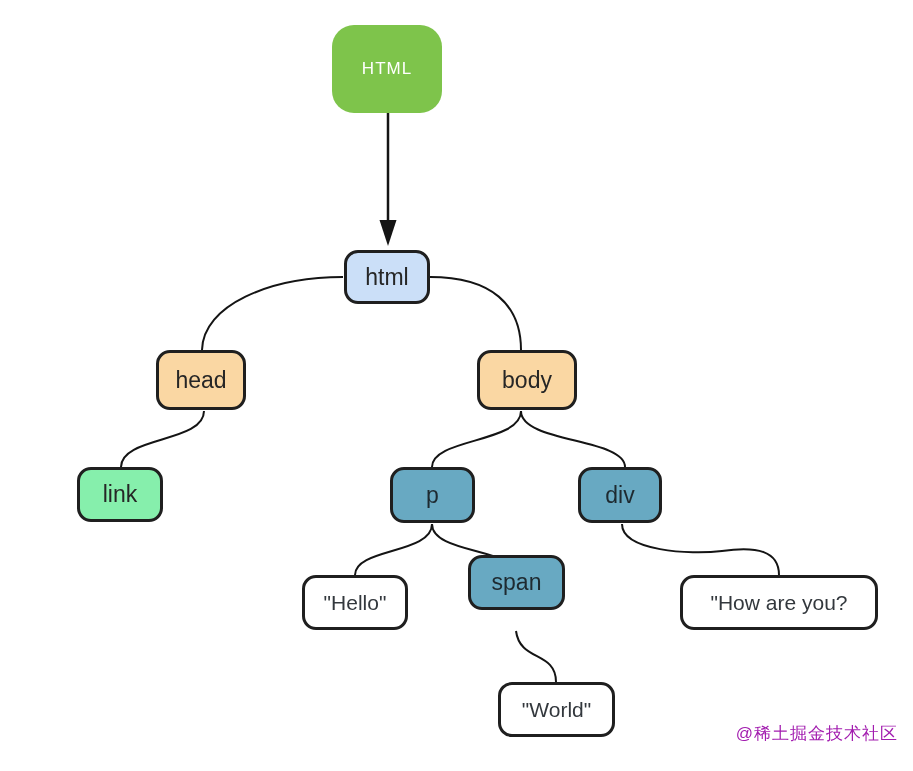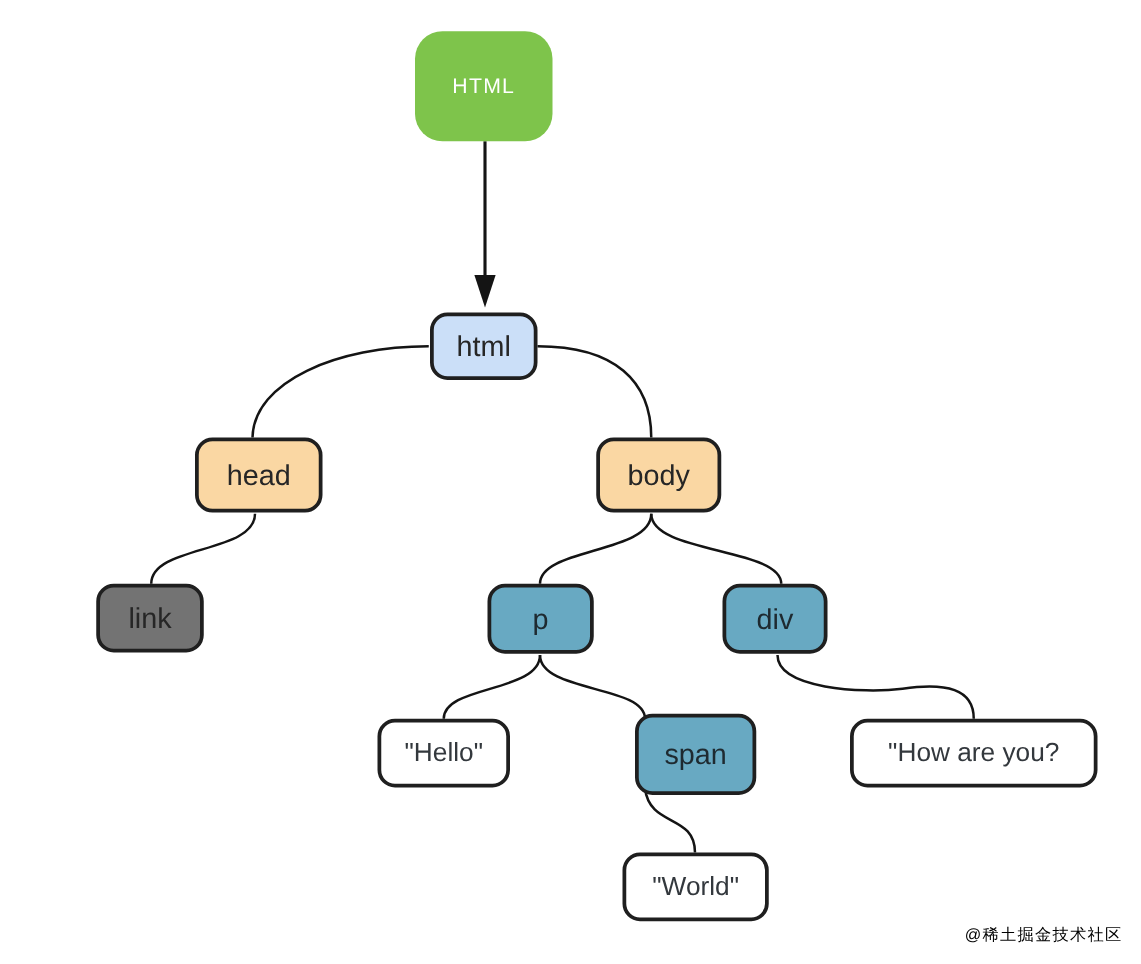--- a/index.html
+++ b/index.html
@@ -23,36 +23,36 @@
     justify-content: center;
     box-sizing: border-box;
     border: 3px solid #1f1f1f;
     border-radius: 14px;
     font-size: 23px;
     color: #262626;
     white-space: nowrap;
   }
   .n-root  { left: 332px; top: 25px;  width: 110px; height: 88px; border: 0; border-radius: 22px; font-size: 17px; letter-spacing: 1px; }
   .n-html  { left: 344px; top: 250px; width: 86px;  height: 54px; }
-  .n-head  { left: 156px; top: 350px; width: 102px;  height: 60px; }
+  .n-head  { left: 156px; top: 350px; width: 90px;  height: 60px; }
   .n-body  { left: 477px; top: 350px; width: 100px;  height: 60px; }
   .n-link  { left: 77px;  top: 467px; width: 86px;  height: 55px; }
   .n-p     { left: 390px; top: 467px; width: 85px;  height: 56px; }
   .n-div   { left: 578px; top: 467px; width: 84px;  height: 56px; }
   .n-hello { left: 302px; top: 575px; width: 106px; height: 55px; font-size: 21px; }
-  .n-span  { left: 468px; top: 571px; width: 97px;  height: 65px; margin-left: 40px; }
+  .n-span  { left: 468px; top: 555px; width: 97px;  height: 55px; }
   .n-how   { left: 680px; top: 575px; width: 198px; height: 55px; font-size: 21px; }
   .n-world { left: 498px; top: 682px; width: 117px; height: 55px; font-size: 21px; }
 
   .watermark {
     position: absolute;
     right: 15px;
-    bottom: 14px;
-    font-size: 13px;
-    color: #000000;
+    bottom: 26px;
+    font-size: 17px;
+    color: #a21caf;
     letter-spacing: 1px;
   }
 </style>
 </head>
 <body>
 
 <div class="canvas">
 
   <svg class="edges" width="913" height="771" viewBox="0 0 913 771" aria-hidden="true">
     <line class="shaft" x1="388" y1="113" x2="388" y2="224"></line>
@@ -65,21 +65,21 @@
     <path d="M 432 524 C 432 554 355 548 355 575"></path>
     <path d="M 432 524 C 432 554 516 548 516 575"></path>
     <path d="M 622 524 C 622 551 690 555 722 551 C 757 546 779 551 779 575"></path>
     <path d="M 516 631 C 520 662 556 651 556 682"></path>
   </svg>
 
   <div class="node n-root" style="background: rgb(126, 196, 75); color: rgb(255, 255, 255); border-color: rgb(126, 196, 75);">HTML</div>
   <div class="node n-html" style="background: rgb(203, 223, 248); color: rgb(38, 38, 38); border-color: rgb(31, 31, 31);">html</div>
   <div class="node n-head" style="background: rgb(250, 215, 163); color: rgb(38, 38, 38); border-color: rgb(31, 31, 31);">head</div>
   <div class="node n-body" style="background: rgb(250, 215, 163); color: rgb(38, 38, 38); border-color: rgb(31, 31, 31);">body</div>
-  <div class="node n-link" style="background: #737373; color: rgb(38, 38, 38); border-color: rgb(31, 31, 31);">link</div>
+  <div class="node n-link" style="background: #86efac; color: rgb(38, 38, 38); border-color: rgb(31, 31, 31);">link</div>
   <div class="node n-p" style="background: rgb(104, 169, 194); color: rgb(30, 42, 48); border-color: rgb(31, 31, 31);">p</div>
   <div class="node n-div" style="background: rgb(104, 169, 194); color: rgb(30, 42, 48); border-color: rgb(31, 31, 31);">div</div>
   <div class="node n-hello" style="background: rgb(255, 255, 255); color: rgb(51, 56, 61); border-color: rgb(31, 31, 31);">"Hello"</div>
   <div class="node n-span" style="background: rgb(104, 169, 194); color: rgb(30, 42, 48); border-color: rgb(31, 31, 31);">span</div>
   <div class="node n-how" style="background: rgb(255, 255, 255); color: rgb(51, 56, 61); border-color: rgb(31, 31, 31);">"How are you?</div>
   <div class="node n-world" style="background: rgb(255, 255, 255); color: rgb(51, 56, 61); border-color: rgb(31, 31, 31);">"World"</div>
 
   <div class="watermark">@稀土掘金技术社区</div>
 </div>
 

